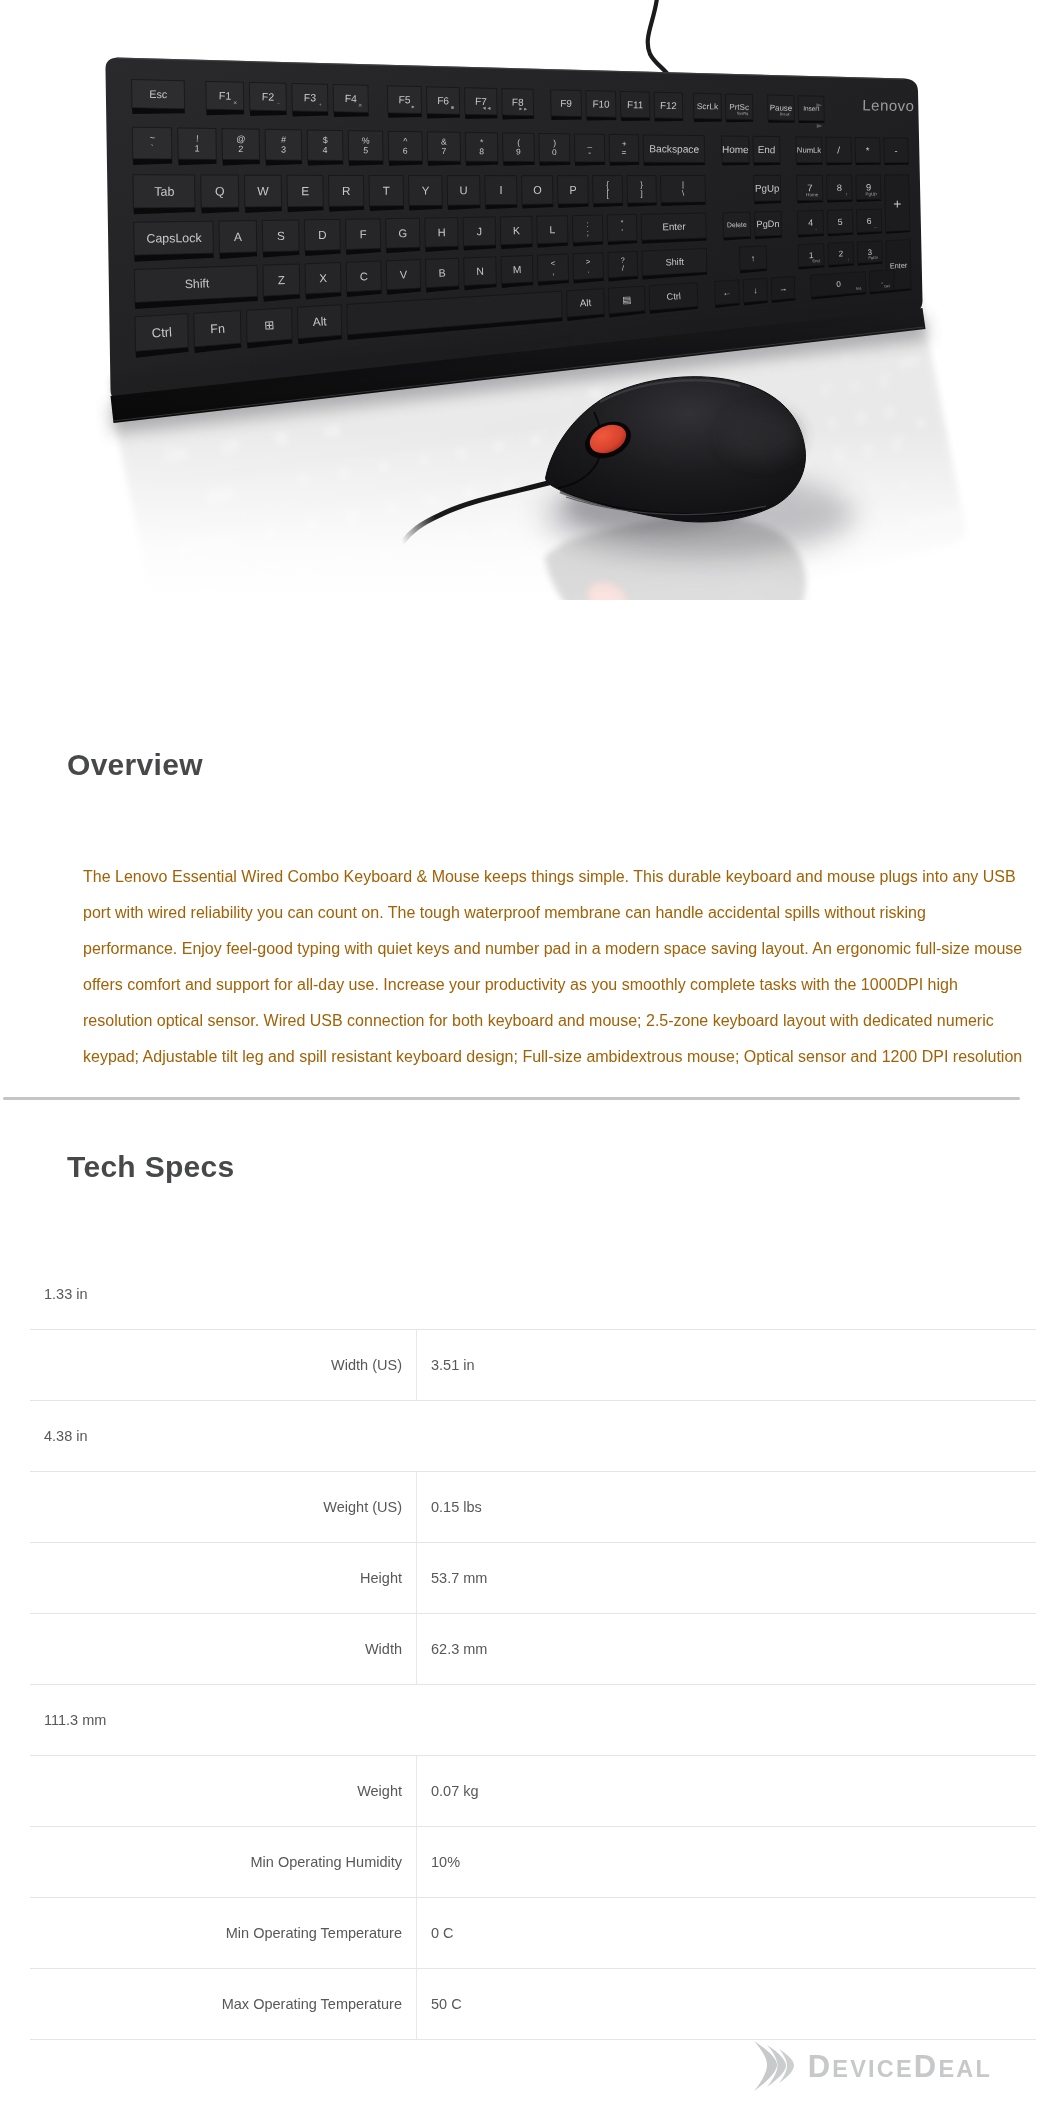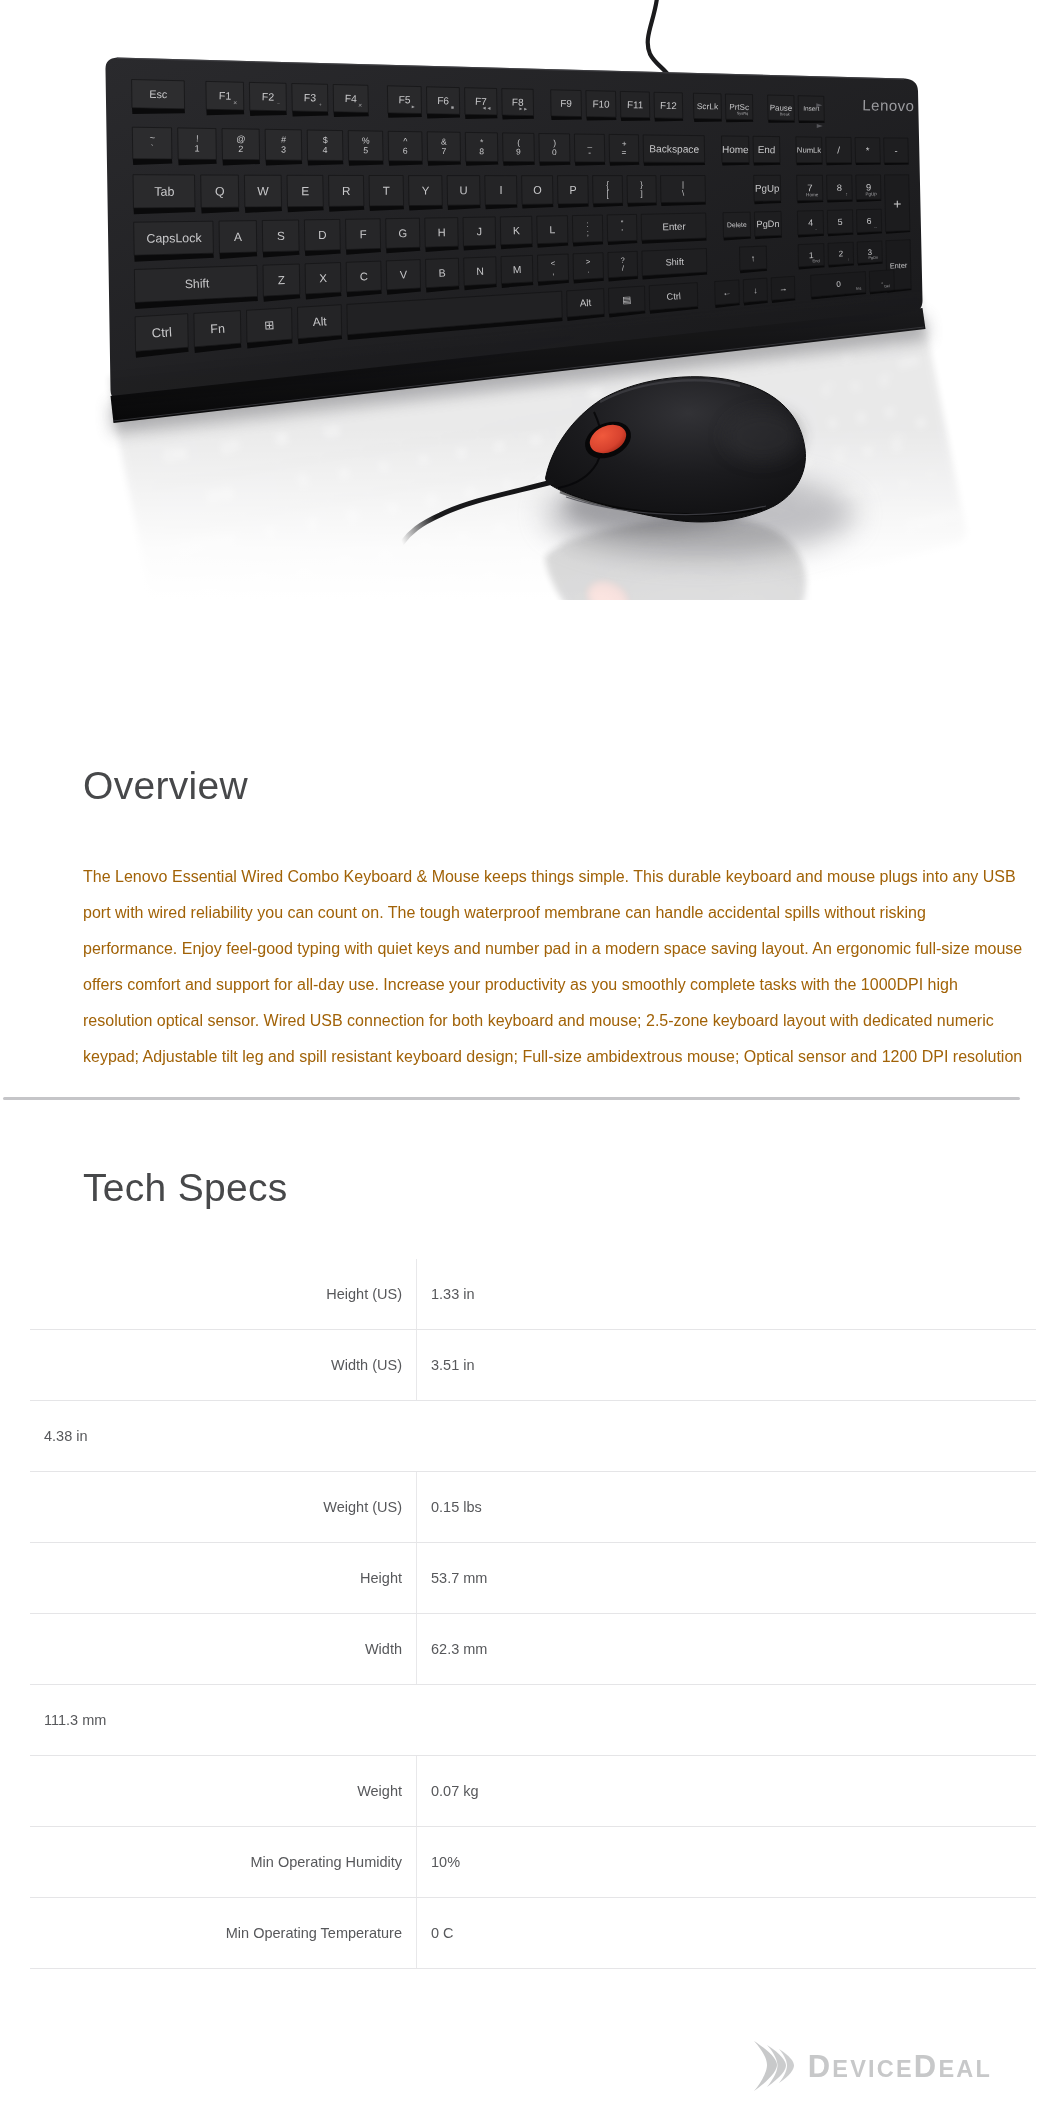--- a/index.html
+++ b/index.html
@@ -4,22 +4,22 @@
 <style>
   html,body{margin:0;padding:0}
   body{
     width:1043px;height:2117px;position:relative;overflow:hidden;
     background:#ffffff;
     font-family:"Liberation Sans","DejaVu Sans",sans-serif;
   }
   #product-photo-wrap{position:absolute;left:0;top:0;width:1043px;height:600px}
   svg{font-family:"Liberation Sans","DejaVu Sans",sans-serif}
   .section-heading{
-    position:absolute;left:67px;margin:16px;
-    font-size:39px;font-weight:400;color:#47484a;letter-spacing:.3px;
+    position:absolute;left:67px;margin:0;
+    font-size:30px;font-weight:700;color:#47484a;letter-spacing:.3px;
   }
   #overview-heading{top:748px}
   #techspecs-heading{top:1150px}
   #overview-paragraph{
     position:absolute;left:67px;top:843px;width:941px;margin:16px;
     font-size:16px;line-height:36px;color:#a16207;
   }
   #section-divider{
     position:absolute;left:3px;top:1097px;width:1017px;height:3px;
     background:#c5c5c8;border-radius:2px;
@@ -656,21 +656,20 @@
 </div>
 
 <h2 id="overview-heading" class="section-heading">Overview</h2>
 <p id="overview-paragraph">The Lenovo Essential Wired Combo Keyboard &amp; Mouse keeps things simple. This durable keyboard and mouse plugs into any USB port with wired reliability you can count on. The tough waterproof membrane can handle accidental spills without risking performance. Enjoy feel-good typing with quiet keys and number pad in a modern space saving layout. An ergonomic full-size mouse offers comfort and support for all-day use. Increase your productivity as you smoothly complete tasks with the 1000DPI high resolution optical sensor. Wired USB connection for both keyboard and mouse; 2.5-zone keyboard layout with dedicated numeric keypad; Adjustable tilt leg and spill resistant keyboard design; Full-size ambidextrous mouse; Optical sensor and 1200 DPI resolution</p>
 
 <div id="section-divider"></div>
 
 <h2 id="techspecs-heading" class="section-heading">Tech Specs</h2>
 <div id="spec-table">
     <div class="spec-row">
-      <div class="spec-label">Height (US)</div>
       <div class="spec-value">1.33 in</div>
     </div>
     <div class="spec-row">
       <div class="spec-label">Width (US)</div>
       <div class="spec-value">3.51 in</div>
     </div>
     <div class="spec-row">
       <div class="spec-value">4.38 in</div>
     </div>
     <div class="spec-row">
@@ -692,20 +691,24 @@
       <div class="spec-label">Weight</div>
       <div class="spec-value">0.07 kg</div>
     </div>
     <div class="spec-row">
       <div class="spec-label">Min Operating Humidity</div>
       <div class="spec-value">10%</div>
     </div>
     <div class="spec-row">
       <div class="spec-label">Min Operating Temperature</div>
       <div class="spec-value">0 C</div>
+    </div>
+    <div class="spec-row">
+      <div class="spec-label">Max Operating Temperature</div>
+      <div class="spec-value">50 C</div>
     </div>
   </div>
 
 <div id="footer-logo">
   <svg width="48" height="54" viewBox="0 0 48 54">
     <g fill="#c8c9ca">
       <path d="M2,2 C19,13 25,21 25,26 C25,31 19,40 2,52 C12,40 15,31 15,26 C15,21 12,13 2,2 Z"></path>
       <path d="M15,6 C29,15 34,22 34,26.5 C34,31 29,38 15,48 C23,38 25.5,31 25.5,26.5 C25.5,22 23,15 15,6 Z" opacity="0.95"></path>
       <path d="M27,10 C38,17 42,22.5 42,26.5 C42,30.5 38,36.5 27,44 C33,36.5 35,30.5 35,26.5 C35,22.5 33,17 27,10 Z" opacity="0.9"></path>
     </g>

